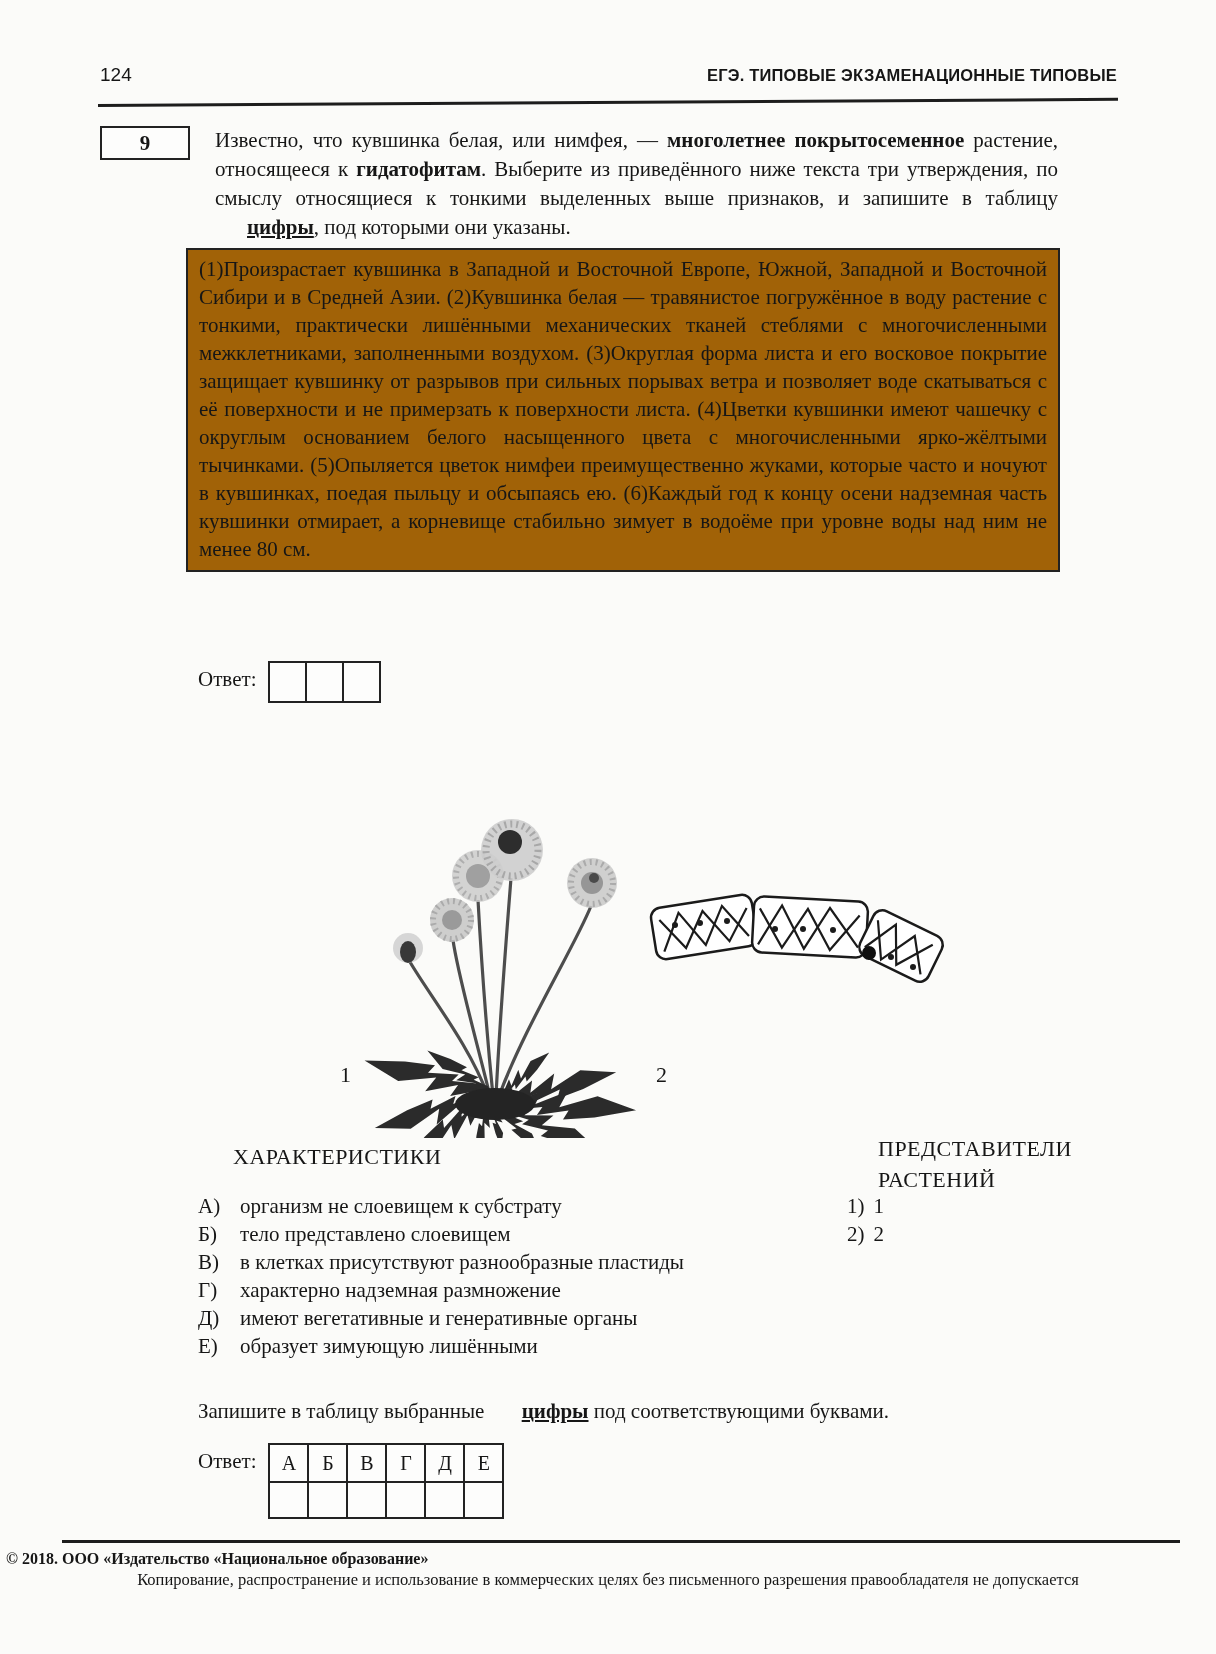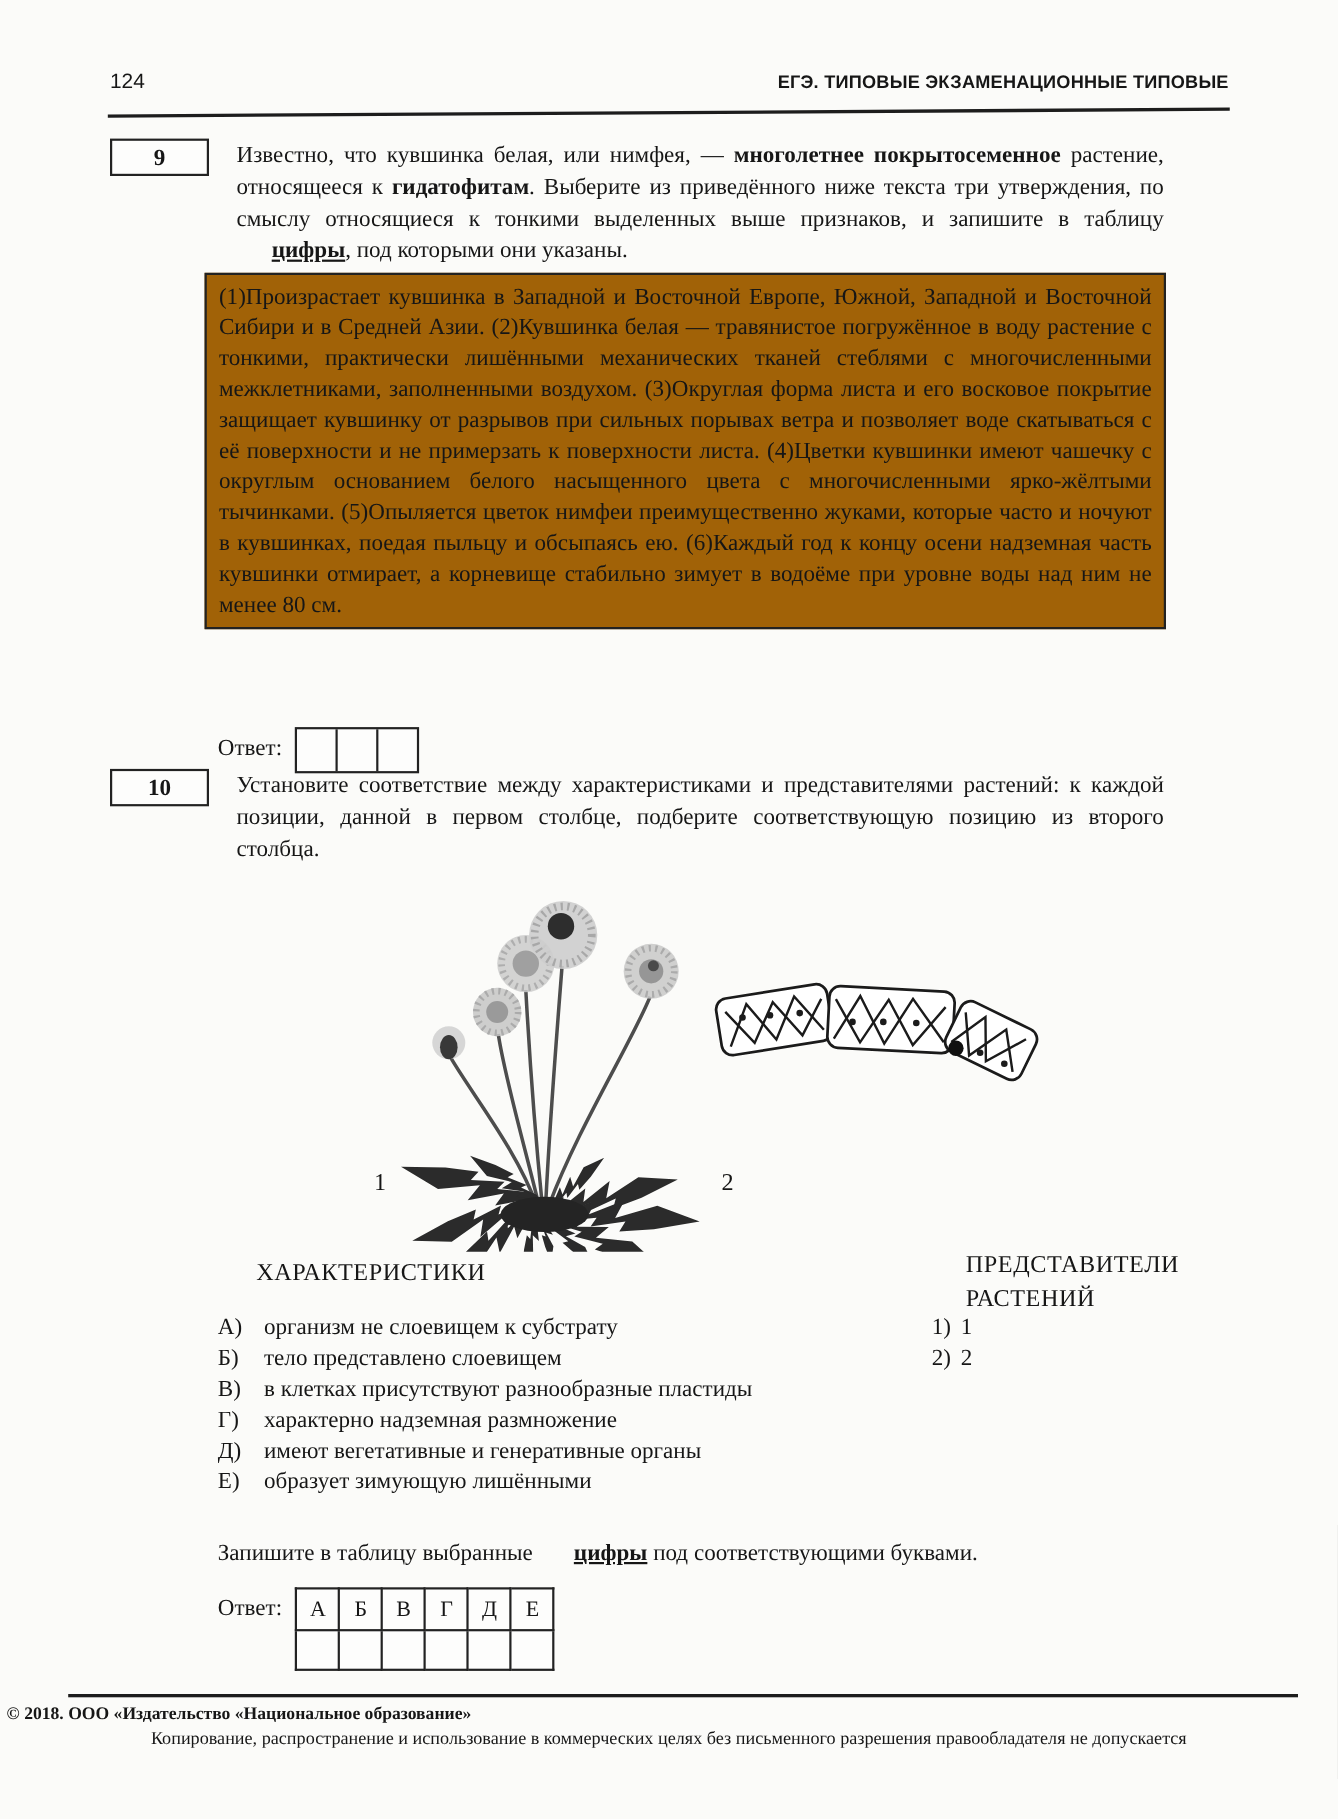--- a/index.html
+++ b/index.html
@@ -82,24 +82,20 @@
 
   <div class="answer-row" style="left:198px;top:661px;">
     <span class="answer-label">Ответ:</span>
     <span class="cells">
         <span class="cell"></span>
         <span class="cell"></span>
         <span class="cell"></span>
       </span>
   </div>
 
-  <div class="question" style="top:699px;">
-    <div class="qnum-box">10</div>
-    <div class="qtext">Установите соответствие между характеристиками и представителями растений: к каждой позиции, данной в первом столбце, подберите соответствующую позицию из второго столбца.</div>
-  </div>
 
   <svg class="fig" style="left:350px;top:786px;" width="300" height="352" viewBox="0 0 300 352">
     <defs>
       <path id="leaf" d="M0,0 L18,-6 L16,2 L38,-9 L34,2 L60,-11 L54,3 L85,-9 L118,0 L84,9 L58,13 L62,5 L36,11 L40,4 L18,8 Z" fill="#2b2b2b"></path>
     </defs>
 
     <g stroke="#4d4d4d" stroke-width="3.2" fill="none">
       <path d="M138,310 C120,260 80,210 60,176"></path>
       <path d="M140,310 C128,260 108,190 103,154"></path>
       <path d="M143,310 C136,240 130,150 128,114"></path>

